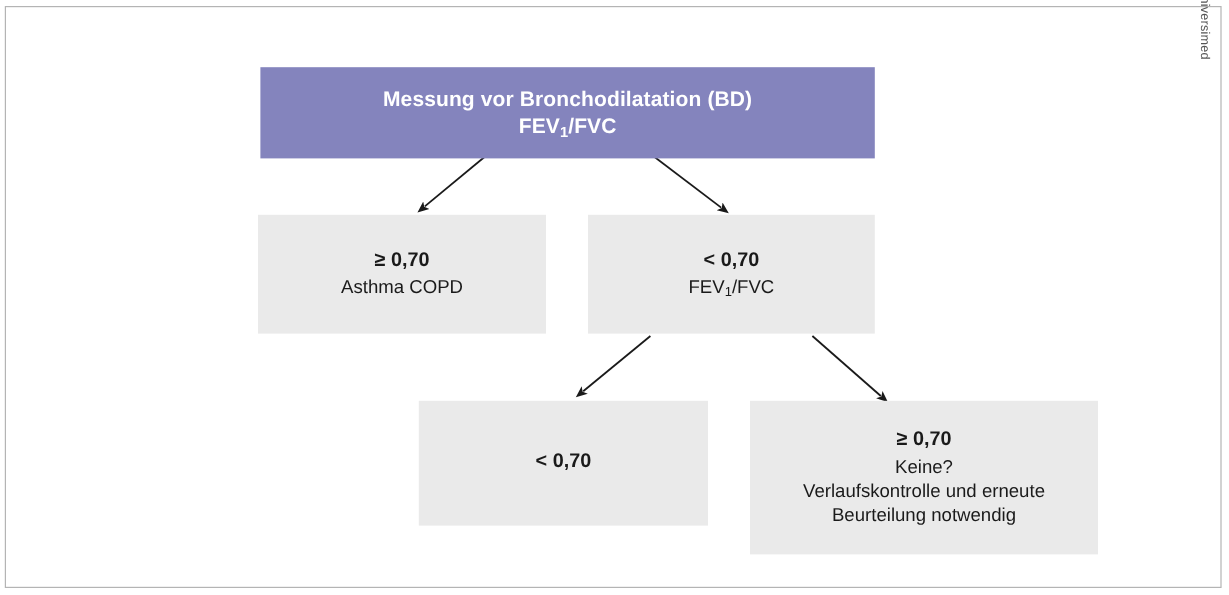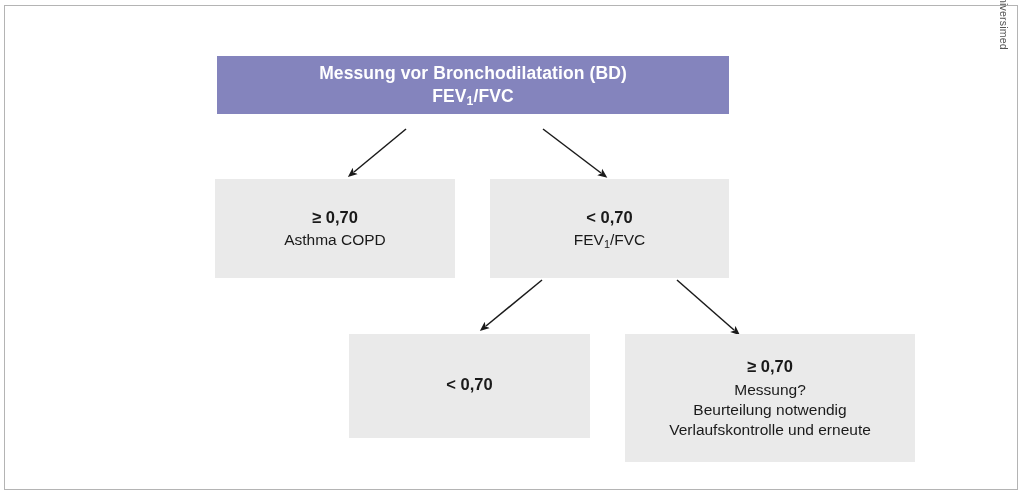--- a/index.html
+++ b/index.html
@@ -111,44 +111,44 @@
         </marker>
       </defs>
       <g stroke="#1a1a1a" stroke-width="1.5" fill="none" marker-end="url(#ah)">
         <line x1="401" y1="123" x2="349" y2="166"></line>
         <line x1="538" y1="123" x2="596" y2="167"></line>
         <line x1="537" y1="274" x2="481" y2="320"></line>
         <line x1="672" y1="274" x2="729" y2="324"></line>
       </g>
     </svg>
 
-    <div class="node header" style="left:212px; top:50px; width:512px; height:58px;">
+    <div class="node header" style="left:212px; top:50px; width:512px; height:76px;">
       <div class="line l-strong">Messung vor Bronchodilatation (BD)</div>
       <div class="line l-strong"><span>FEV</span><sub>1</sub><span>/FVC</span></div>
     </div>
 
     <div class="node plain" style="left:210px; top:173px; width:240px; height:99px;">
       <div class="line l-strong">≥ 0,70</div>
       <div class="line">Asthma COPD</div>
     </div>
 
     <div class="node plain" style="left:485px; top:173px; width:239px; height:99px;">
       <div class="line l-strong">&lt; 0,70</div>
       <div class="line"><span>FEV</span><sub>1</sub><span>/FVC</span></div>
     </div>
 
     <div class="node plain" style="left:344px; top:328px; width:241px; height:104px;">
       <div class="line l-strong">&lt; 0,70</div>
     </div>
 
     <div class="node plain" style="left:620px; top:328px; width:290px; height:128px;">
       <div class="line l-strong">≥ 0,70</div>
-      <div class="line">Messung?</div>
+      <div class="line">Keine?</div>
+      <div class="line">Verlaufskontrolle und erneute</div>
       <div class="line">Beurteilung notwendig</div>
-      <div class="line">Verlaufskontrolle und erneute</div>
     </div>
 
   </div>
 
   <div id="credit">
     <span>© Universimed</span>
   </div>
 
 </div>
 

